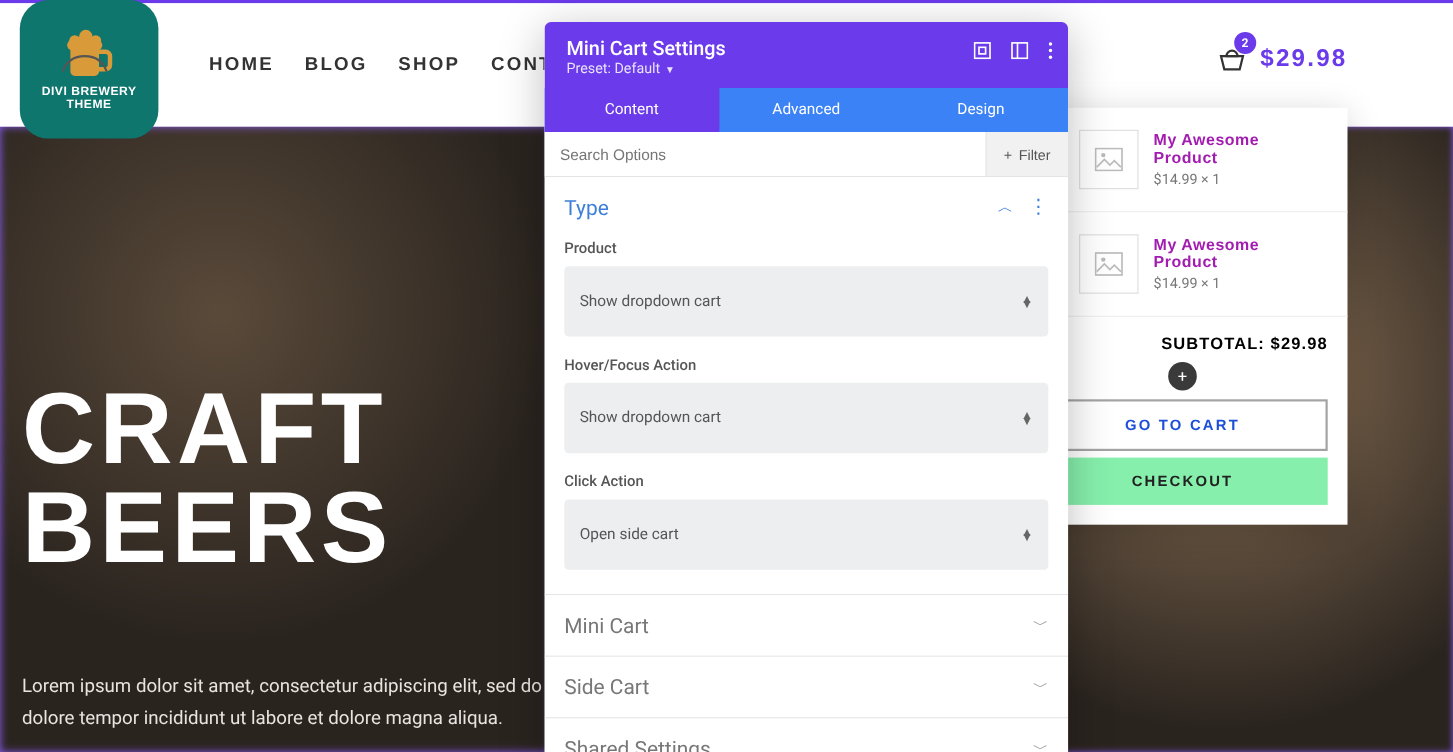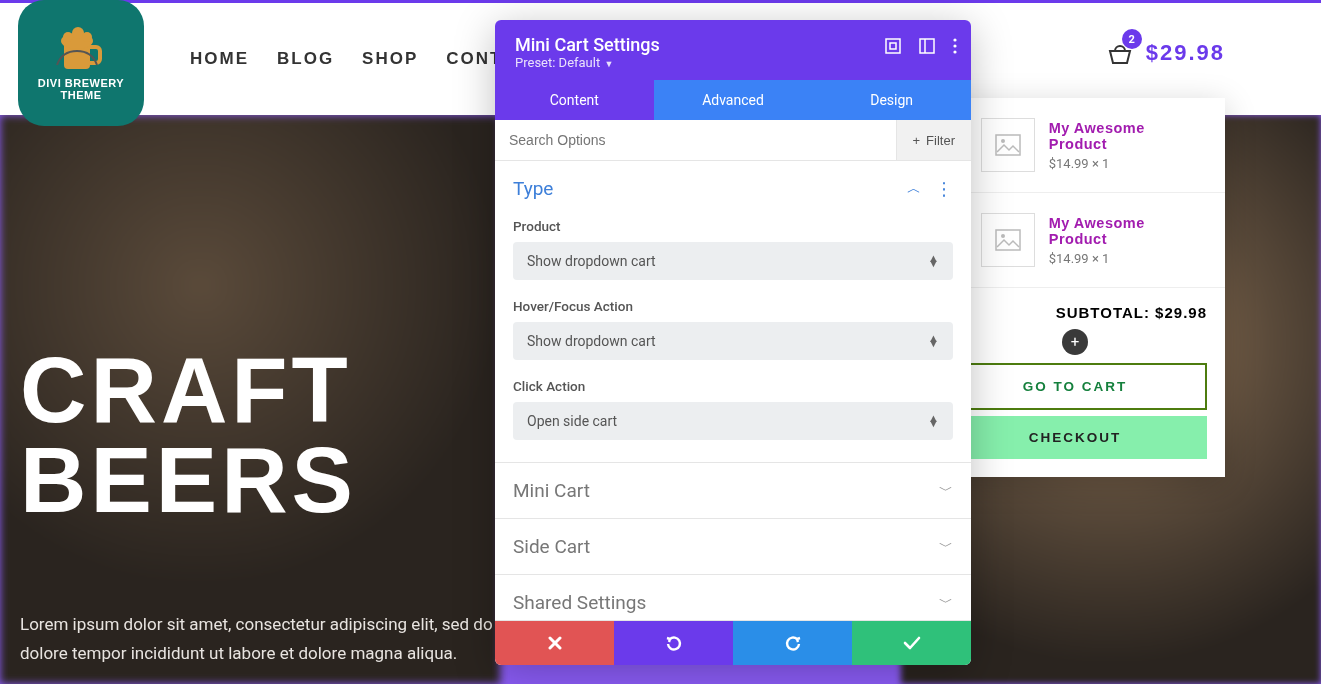--- a/index.html
+++ b/index.html
@@ -43,40 +43,40 @@
   .section { border-bottom:1px solid #e5e5e5;}
   .section-header { display:flex; align-items:center; justify-content:space-between; padding:16px 18px; cursor:pointer;}
   .section-title { color:#3d7fd9; font-size:19px; font-weight:400;}
   .section-title.muted { color:#777;}
   .section-toggle { display:flex; gap:14px; align-items:center;}
   .chev { color:#3d7fd9; font-size:14px;}
   .chev.muted { color:#999;}
   .dots { color:#3d7fd9; font-size:18px; line-height:0;}
   .section-body { padding:0 18px 18px 18px;}
   .field-label { font-size:13.5px; color:#555; font-weight:500; margin-top:2px; margin-bottom:8px;}
-  .select { background:#eceef0; border-radius:4px; padding:11px 14px; font-size:14px; color:#555; display:flex; justify-content:space-between; align-items:center; cursor:pointer; margin-bottom:18px;}
+  .select { background:#eceef0; border-radius:4px; padding:24px 14px; font-size:14px; color:#555; display:flex; justify-content:space-between; align-items:center; cursor:pointer; margin-bottom:18px;}
   .select:last-child{ margin-bottom:4px;}
   .sel-arrows { font-size:11px; color:#666; line-height:0.5;}
 
   .panel-footer { display:flex; height:44px;}
   .pf-btn { flex:1; display:flex; align-items:center; justify-content:center; color:#fff; cursor:pointer; font-size:16px;}
   .pf-red{background:#e15454;} .pf-purple{background:#6b3aeb;} .pf-blue{background:#2a8ee8;} .pf-green{background:#2fc17a;}
 
   
   .mini-cart { position:absolute; right:96px; top:98px; width:300px; background:#fff; box-shadow:0 6px 30px rgba(0,0,0,0.18); z-index:25; padding:0;}
   .mc-item { display:flex; align-items:center; padding:20px 18px; border-bottom:1px solid #eee;}
   .mc-remove { width:26px; height:26px; border-radius:50%; background:#823fe8; color:#fff; display:flex; align-items:center; justify-content:center; font-size:13px; cursor:pointer; margin-right:12px;}
   .mc-thumb { width:54px; height:54px; border:1px solid #ddd; display:flex; align-items:center; justify-content:center; margin-right:14px;}
   .mc-name { font-family:"Arial Black",Arial; font-weight:900; font-size:14.5px; letter-spacing:0.5px; color:#a21caf;}
   .mc-price { font-size:13px; color:#777; margin-top:4px;}
   .mc-sub { text-align:right; padding:16px 18px 8px; font-family:"Arial Black",Arial; font-weight:900; letter-spacing:1px; font-size:15px;}
   .mc-add-wrap{ text-align:center; margin-bottom:8px;}
   .mc-add { width:26px; height:26px; border-radius:50%; background:#3a3a3a; color:#fff; display:inline-flex; align-items:center; justify-content:center; font-size:15px; cursor:pointer;}
   .mc-btn { margin:6px 18px; padding:14px 0; text-align:center; font-family:"Arial Black",Arial; font-weight:900; letter-spacing:2px; font-size:13.5px; cursor:pointer;}
-  .mc-btn.outline { border:2px solid #4d7c0f; color:#15803d;}
+  .mc-btn.outline { border:2px solid #a3a3a3; color:#1d4ed8;}
   .mc-btn.primary { background:#86efac; color:#222; margin-bottom:18px;}
 
   
   svg { display:block; }
 </style>
 </head>
 <body>
 
 <div class="top-accent"></div>
 

